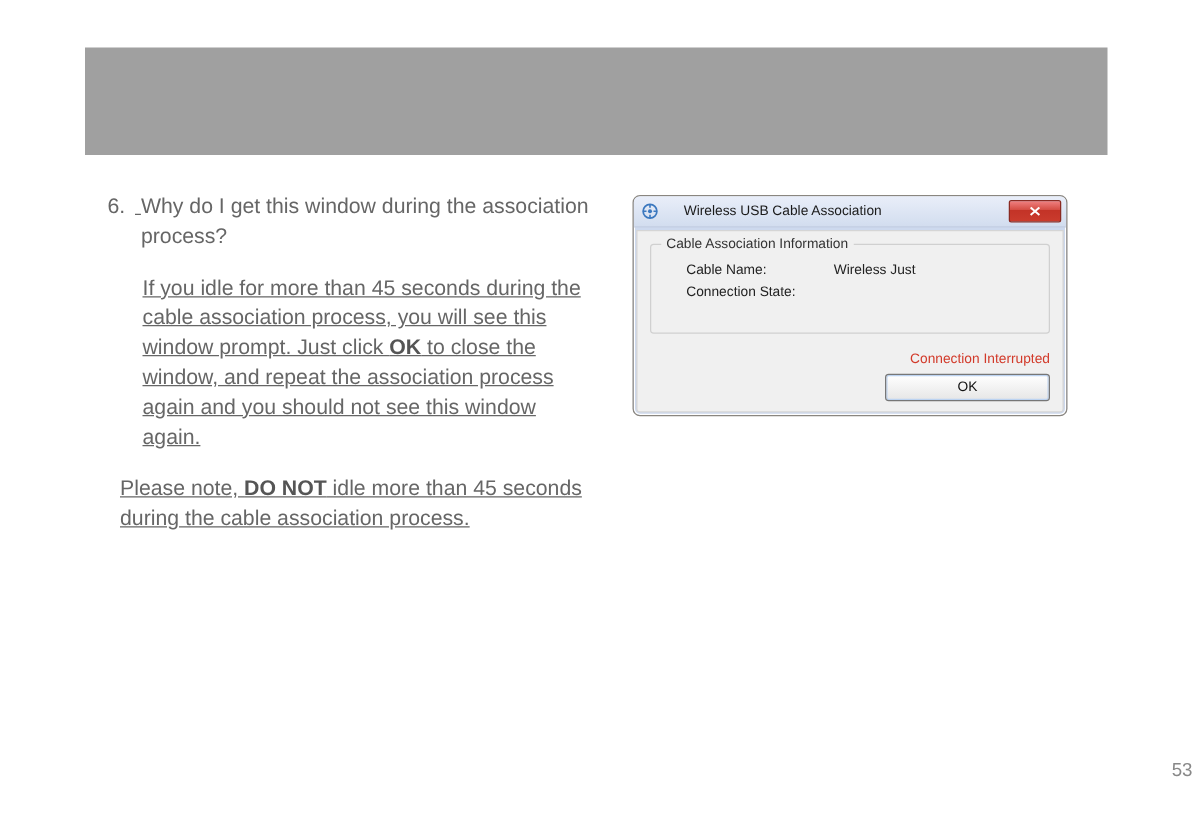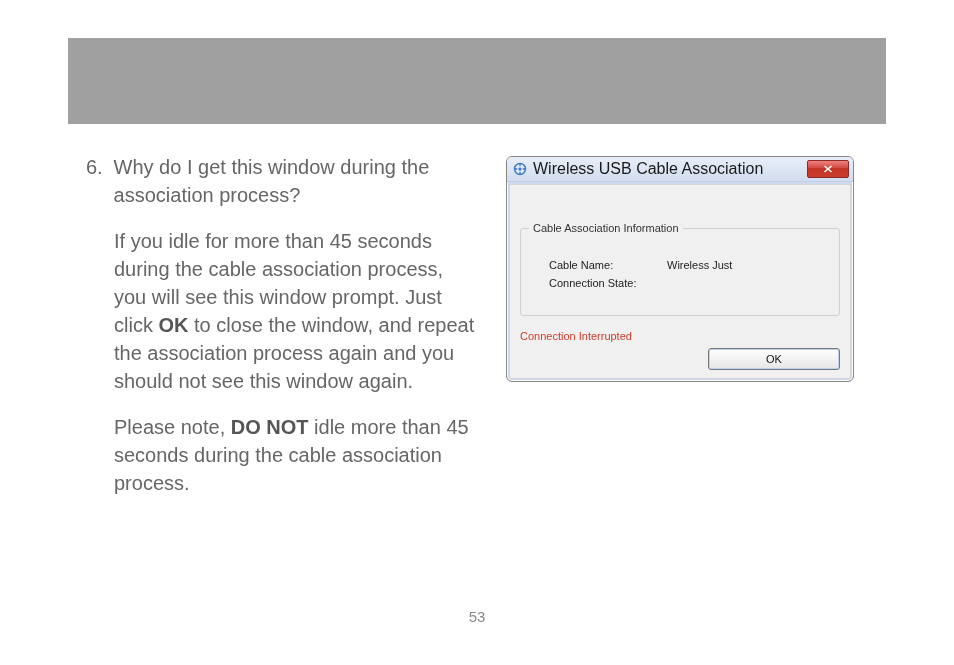--- a/index.html
+++ b/index.html
@@ -23,22 +23,23 @@
     left: 68px;
     right: 68px;
     height: 86px;
     background: #a0a0a0;
   }
   .content {
     position: absolute;
     top: 153px;
     left: 86px;
     width: 390px;
-    font-size: 20px;
+    font-size: 17px;
     line-height: 1.4;
+    text-decoration: underline;
   }
   .content .qnum {
     display: inline-block;
     width: 22px;
     vertical-align: top;
   }
   .content .qblock {
     display: inline-block;
     width: 360px;
     vertical-align: top;
@@ -48,21 +49,21 @@
   }
   .content .bold {
     font-weight: 700;
     color: #555555;
   }
   .pagenum {
     position: absolute;
     bottom: 40px;
     left: 0;
     right: 0;
-    text-align: center;
+    text-align: right;
     font-size: 15px;
     color: #888888;
   }
 
   
   .dialog {
     position: absolute;
     top: 156px;
     left: 506px;
     width: 346px;
@@ -79,24 +80,24 @@
   .titlebar {
     height: 24px;
     background: linear-gradient(to bottom, #e9eef9, #d2ddef);
     display: flex;
     align-items: center;
     padding: 0 4px 0 6px;
     border-bottom: 1px solid #c3cee2;
   }
   .appicon svg { display: block; }
   .titletext {
-    margin-left: 6px;
+    margin-left: 20px;
     color: #1a1a1a;
     flex: 1;
-    font-size: 16px;
+    font-size: 11px;
   }
   .closebtn {
     width: 40px;
     height: 16px;
     border-radius: 2px;
     background: linear-gradient(to bottom, #ef8080, #d34a40 45%, #c33327 46%, #ca3b2d);
     border: 1px solid #8a2a22;
     display: flex;
     align-items: center;
     justify-content: center;
@@ -106,23 +107,22 @@
   .clientarea {
     background: #f0f0f0;
     margin: 2px;
     border: 1px solid #d5d5d5;
     border-radius: 0 0 3px 3px;
     padding: 10px 10px 8px 10px;
   }
   .groupbox {
     border: 1px solid #d0d0d0;
     border-radius: 3px;
-    padding: 24px 16px 20px 16px;
+    padding: 8px 16px 20px 16px;
     position: relative;
-    margin-top: 33px;
   }
   .groupbox-title {
     position: absolute;
     top: -7px;
     left: 8px;
     background: #f0f0f0;
     padding: 0 4px;
     font-size: 11px;
     color: #333333;
   }
@@ -134,21 +134,21 @@
     width: 110px;
     text-align: left;
     color: #222;
     padding-left: 12px;
   }
   .field-value {
     color: #222;
     padding-left: 8px;
   }
   .statusmsg {
-    text-align: left;
+    text-align: right;
     color: #d23a2a;
     font-size: 11px;
     margin: 14px 0 6px 0;
   }
   .btnrow {
     display: flex;
     justify-content: flex-end;
     margin-top: 6px;
   }
   .okbtn {
@@ -175,21 +175,21 @@
   <div class="content">
     <p>
       <span class="qnum">6.</span>
       <span class="qblock">
         <span>Why do I get this window during the association process?</span>
       </span>
     </p>
     <p style="margin-left:28px;">
       <span>If you idle for more than 45 seconds during the cable association process, you will see this window prompt.  Just click </span><span class="bold">OK</span><span> to close the window, and repeat the association process again and you should not see this window again.</span>
     </p>
-    <p style="margin-left:28px;">
+    <p style="margin-left:10px;">
       <span>Please note, </span><span class="bold">DO NOT</span><span> idle more than 45 seconds during the cable association process.</span>
     </p>
   </div>
 
   <div class="dialog">
     <div class="titlebar">
       <span class="appicon">
         <svg width="14" height="14" viewBox="0 0 14 14">
           <circle cx="7" cy="7" r="5.5" fill="none" stroke="#3b78bf" stroke-width="1.4"></circle>
           <circle cx="7" cy="7" r="1.6" fill="#3b78bf"></circle>

